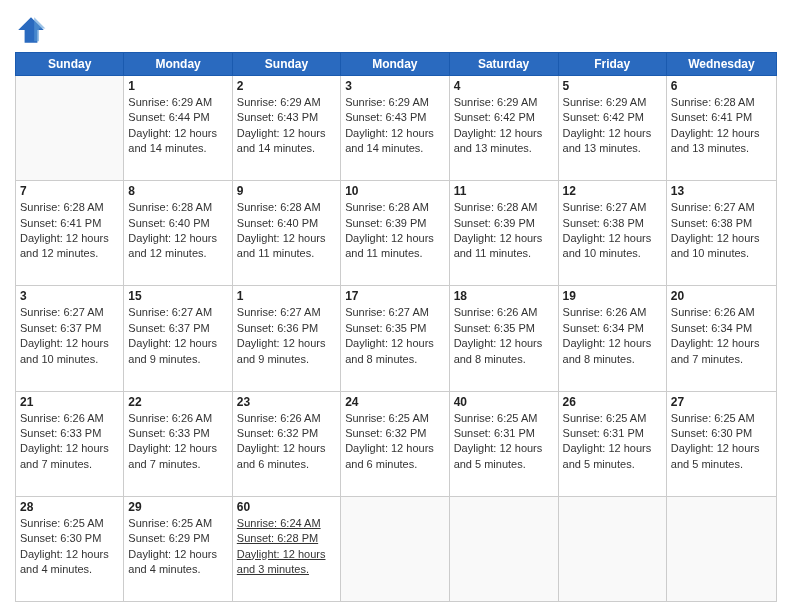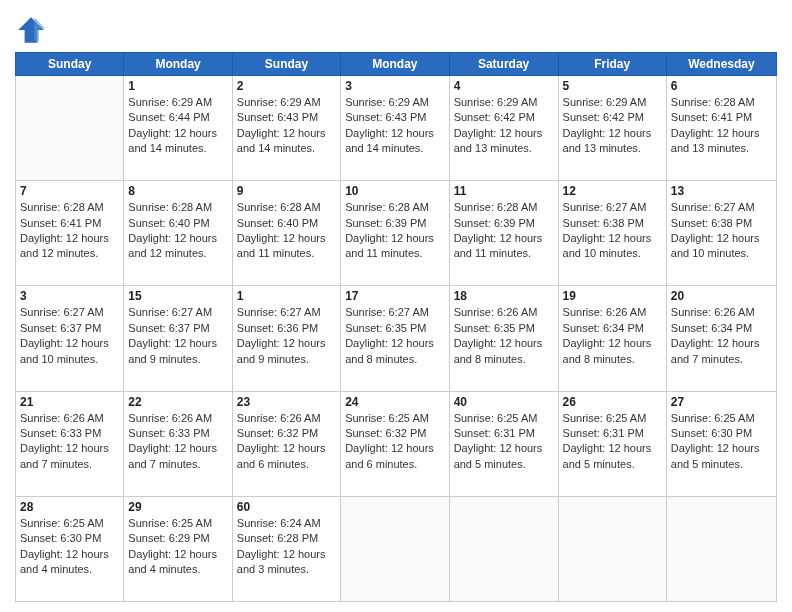--- a/index.html
+++ b/index.html
@@ -346,21 +346,21 @@
           </td>
           <td>
             <span class="day-num">29</span>
             <div class="day-info" style="white-space: pre-line;">Sunrise: 6:25 AM
 Sunset: 6:29 PM
 Daylight: 12 hours
 and 4 minutes.</div>
           </td>
           <td>
             <span class="day-num">60</span>
-            <div class="day-info" style="white-space: pre-line;">Sunrise: 6:24 AM
+            <div class="day-info" style="white-space: pre-line; text-decoration: underline;">Sunrise: 6:24 AM
 Sunset: 6:28 PM
 Daylight: 12 hours
 and 3 minutes.</div>
           </td>
           <td class="empty"></td>
           <td class="empty"></td>
           <td class="empty"></td>
           <td class="empty"></td>
         </tr>
       </tbody>

